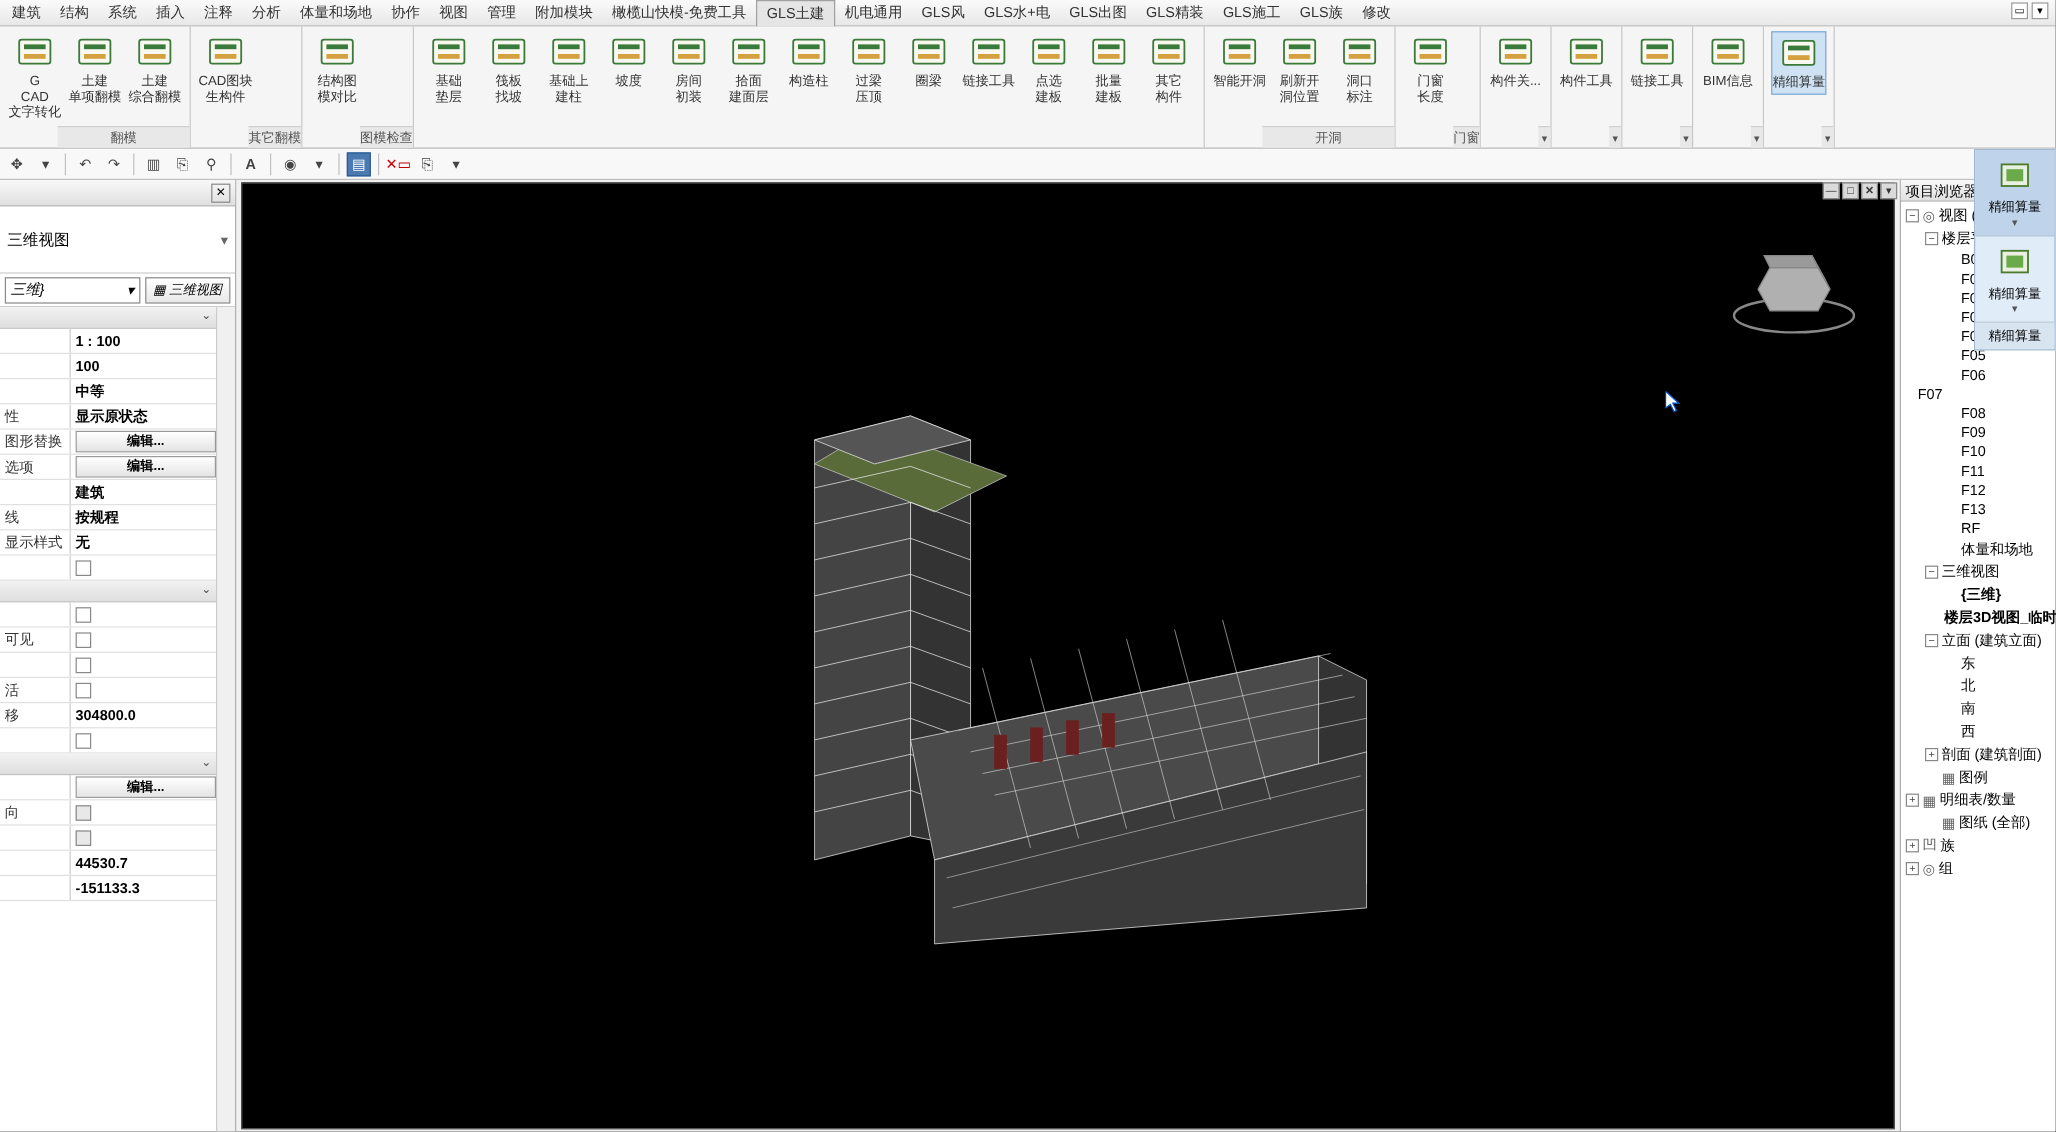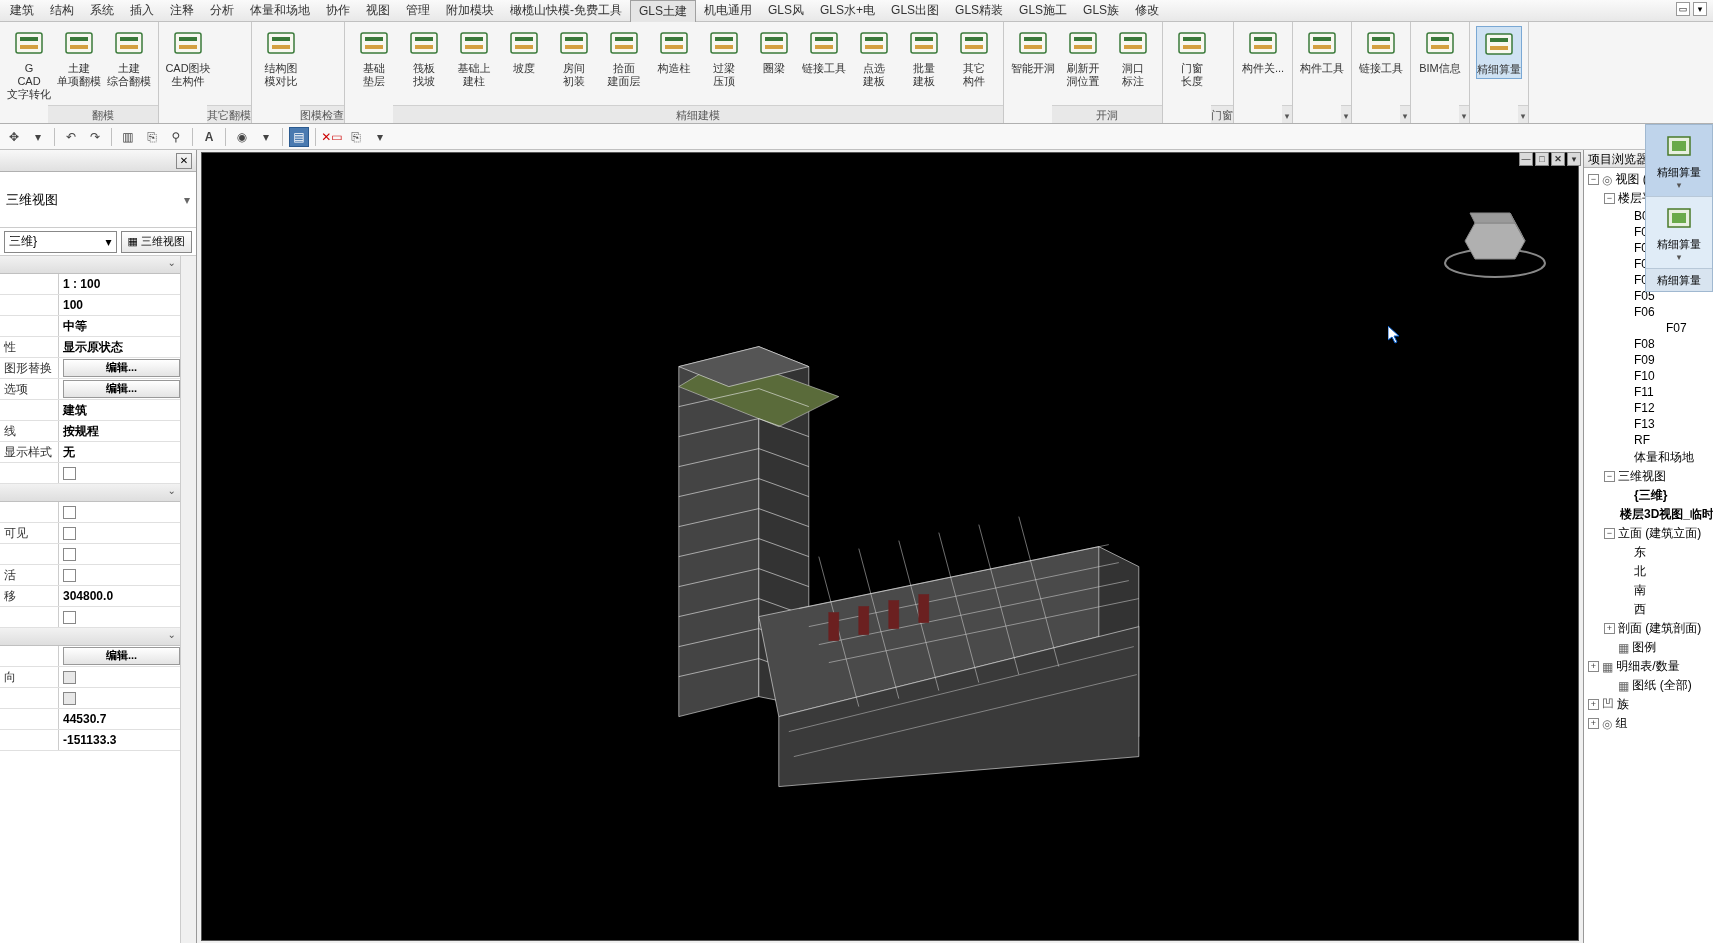--- a/index.html
+++ b/index.html
@@ -31,21 +31,21 @@
 .qat-sep { width:1px; height:18px; background:#c0c0c0; margin:0 2px; }
 
 .main { display:flex; height:calc(943px - 22px - 102px - 26px); }
 
 .prop-panel { width:197px; background:#fff; border-right:1px solid #999; display:flex; flex-direction:column; position:relative; }
 .prop-header { height:22px; background:linear-gradient(#f8f8f8,#e0e0e0); border-bottom:1px solid #b0b0b0; display:flex; align-items:center; justify-content:flex-end; padding:0 4px; }
 .prop-close { width:16px; height:16px; border:1px solid #888; font-size:10px; text-align:center; line-height:14px; cursor:pointer; }
 .prop-type { height:56px; border-bottom:1px solid #ccc; display:flex; align-items:center; padding:6px; }
 .prop-type-label { flex:1; font-size:13px; }
 .prop-type-chev { color:#666; }
-.prop-selector { height:28px; display:flex; align-items:center; padding:2px 4px; gap:4px; border-bottom:1px solid #ccc; }
+.prop-selector { height:28px; display:flex; align-items:center; padding:2px 4px; gap:4px; border-bottom:1px solid #ccc;font-style:italic; }
 .prop-sel-combo { flex:1; border:1px solid #888; height:22px; display:flex; align-items:center; padding:0 4px; justify-content:space-between; background:#fff; }
 .prop-edit-type { border:1px solid #888; height:22px; padding:0 6px; display:flex; align-items:center; gap:3px; background:linear-gradient(#fff,#e8e8e8); cursor:pointer; font-size:11px; }
 .prop-body { flex:1; overflow-y:auto; }
 .prop-cat { height:18px; background:linear-gradient(#f2f2f2,#dedede); border-bottom:1px solid #c0c0c0; position:relative; }
 .prop-cat-chev { position:absolute; right:4px; top:1px; font-size:10px; color:#555; }
 .prop-row { height:21px; display:flex; border-bottom:1px solid #e0e0e0; font-size:12px; }
 .prop-key { width:58px; padding-left:4px; display:flex; align-items:center; color:#333; overflow:hidden; white-space:nowrap; }
 .prop-val { flex:1; border-left:1px solid #ccc; display:flex; align-items:center; padding-left:4px;font-weight:bold; }
 .prop-val-btn { width:100%; height:18px; background:linear-gradient(#fff,#e4e4e4); border:1px solid #999; text-align:center; font-size:11px; cursor:pointer; }
 .prop-val-check { width:13px; height:13px; border:1px solid #888; background:#fff; }
@@ -308,21 +308,20 @@
             <svg viewBox="0 0 32 30">
               <rect x="3" y="4" width="26" height="20" rx="2" fill="#f8f8f0" stroke="#3a7a3a" stroke-width="1.5"></rect>
               <rect x="7" y="8" width="18" height="4" fill="#3a7a3a"></rect>
               <rect x="7" y="16" width="18" height="4" fill="#d4a040"></rect>
             </svg>
           </div>
           <div class="rlabel">其它
 构件</div>
         </div>
       </div>
-      <div class="rgroup-title">精细建模</div>
     </div>
     <div class="rgroup">
       <div class="rgroup-body">
         <div class="rbtn">
           <div class="ricon">
             <svg viewBox="0 0 32 30">
               <rect x="3" y="4" width="26" height="20" rx="2" fill="#f8f8f0" stroke="#3a7a3a" stroke-width="1.5"></rect>
               <rect x="7" y="8" width="18" height="4" fill="#3a7a3a"></rect>
               <rect x="7" y="16" width="18" height="4" fill="#d4a040"></rect>
             </svg>
@@ -722,21 +721,21 @@
           <span>F04</span>
         </div>
         <div class="bnode" style="padding-left: 36px;">
           <span class="bempt"></span>
           <span>F05</span>
         </div>
         <div class="bnode" style="padding-left: 36px;">
           <span class="bempt"></span>
           <span>F06</span>
         </div>
-        <div class="bnode" style="padding-left: 36px; margin-left: 32px;">
+        <div class="bnode" style="">
           <span class="bempt"></span>
           <span>F07</span>
         </div>
         <div class="bnode" style="padding-left: 36px;">
           <span class="bempt"></span>
           <span>F08</span>
         </div>
         <div class="bnode" style="padding-left: 36px;">
           <span class="bempt"></span>
           <span>F09</span>

